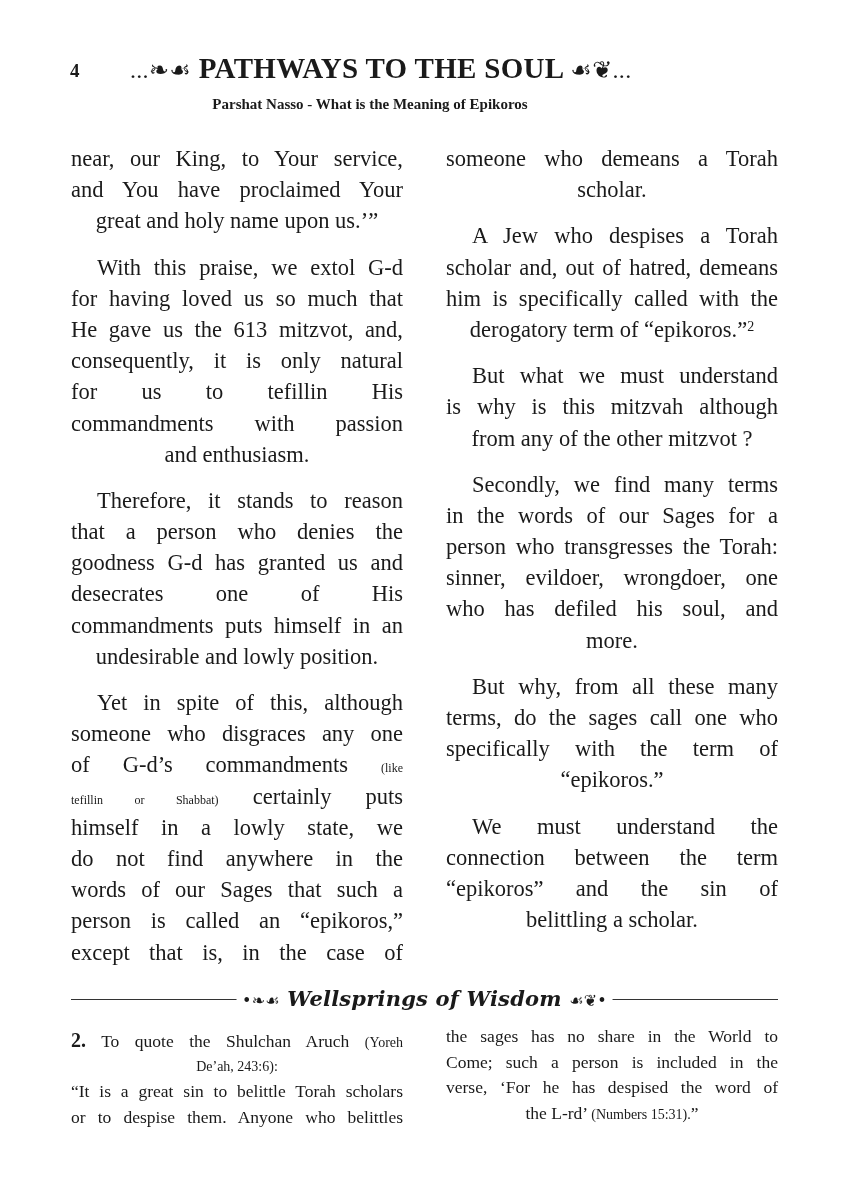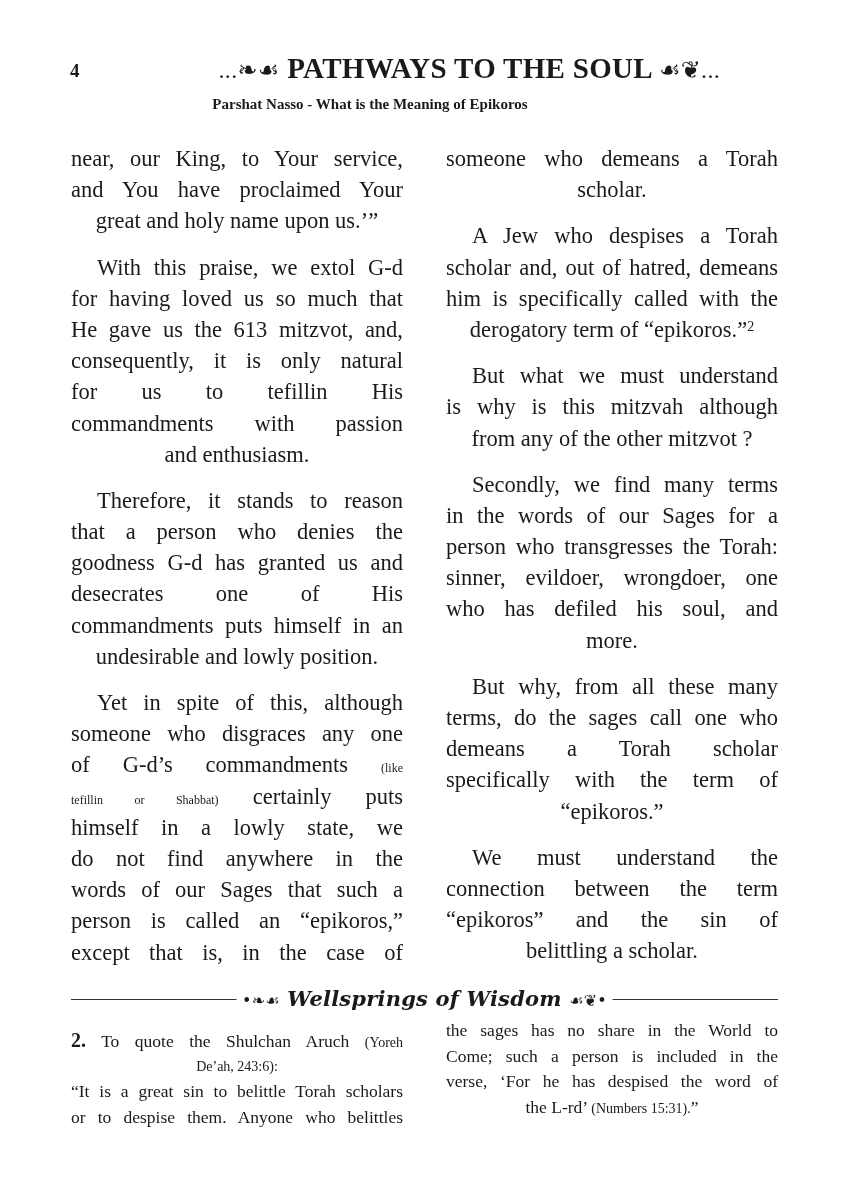--- a/index.html
+++ b/index.html
@@ -6,21 +6,21 @@
   body {
     width: 846px; height: 1200px; position: relative; overflow: hidden;
     font-family: "Liberation Serif", "DejaVu Serif", serif; color: #1a1a1a;
   }
   .page-number {
     position: absolute; left: 70px; top: 60px;
     font-size: 19px; font-weight: bold;
   }
   .running-title {
     position: absolute; left: 130px; width: 590px; top: 52px;
-    text-align: right; font-size: 29px; font-weight: bold; letter-spacing: 0.3px;
+    text-align: left; font-size: 29px; font-weight: bold; letter-spacing: 0.3px;
     white-space: nowrap;
     font-family: Liberation Serif, serif;
   }
   .running-title .orn { font-weight: normal; font-size: 24px; }
   .subtitle {
     position: absolute; left: 0; width: 740px; top: 96px;
     text-align: center; font-size: 15px; font-weight: bold;
   }
   .col {
     position: absolute; top: 143px; width: 332px;
@@ -51,21 +51,21 @@
     font-size: 21px; font-style: italic; font-weight: bold;
     font-family: "DejaVu Serif", serif; letter-spacing: 0.2px; text-align: center;
   }
   .fn-divider .label .orn { font-style: normal; font-weight: normal; font-size: 16px; }
 
   .fn-col {
     position: absolute; top: 1018px; width: 332px;
     font-size: 17.5px; line-height: 25.5px;
   }
   .fn-left { left: 71px; margin-top: 10px; }
-  .fn-right { left: 446px; }
+  .fn-right { left: 446px; margin-top: 6px; }
   .fn-col .ln { height: 25.5px; }
   .fn-num { font-weight: bold; font-size: 20px; }
   .fn-small { font-size: 14px; }
 </style>
 </head>
 <body>
 
 <div class="page-number">4</div>
 <div class="running-title">
   <span class="orn">...❧☙</span>
@@ -130,21 +130,20 @@
     <span class="ln indent">Secondly, we find many terms</span>
     <span class="ln">in the words of our Sages for a</span>
     <span class="ln">person who transgresses the Torah:</span>
     <span class="ln">sinner, evildoer, wrongdoer, one</span>
     <span class="ln">who has defiled his soul, and</span>
     <span class="ln center">more.</span>
   </div>
   <div class="para">
     <span class="ln indent">But why, from all these many</span>
     <span class="ln">terms, do the sages call one who</span>
-    <span class="ln">demeans a Torah scholar</span>
     <span class="ln">specifically with the term of</span>
     <span class="ln center">“epikoros.”</span>
   </div>
   <div class="para">
     <span class="ln indent">We must understand the</span>
     <span class="ln">connection between the term</span>
     <span class="ln">“epikoros” and the sin of</span>
     <span class="ln center">belittling a scholar.</span>
   </div>
 </div>

